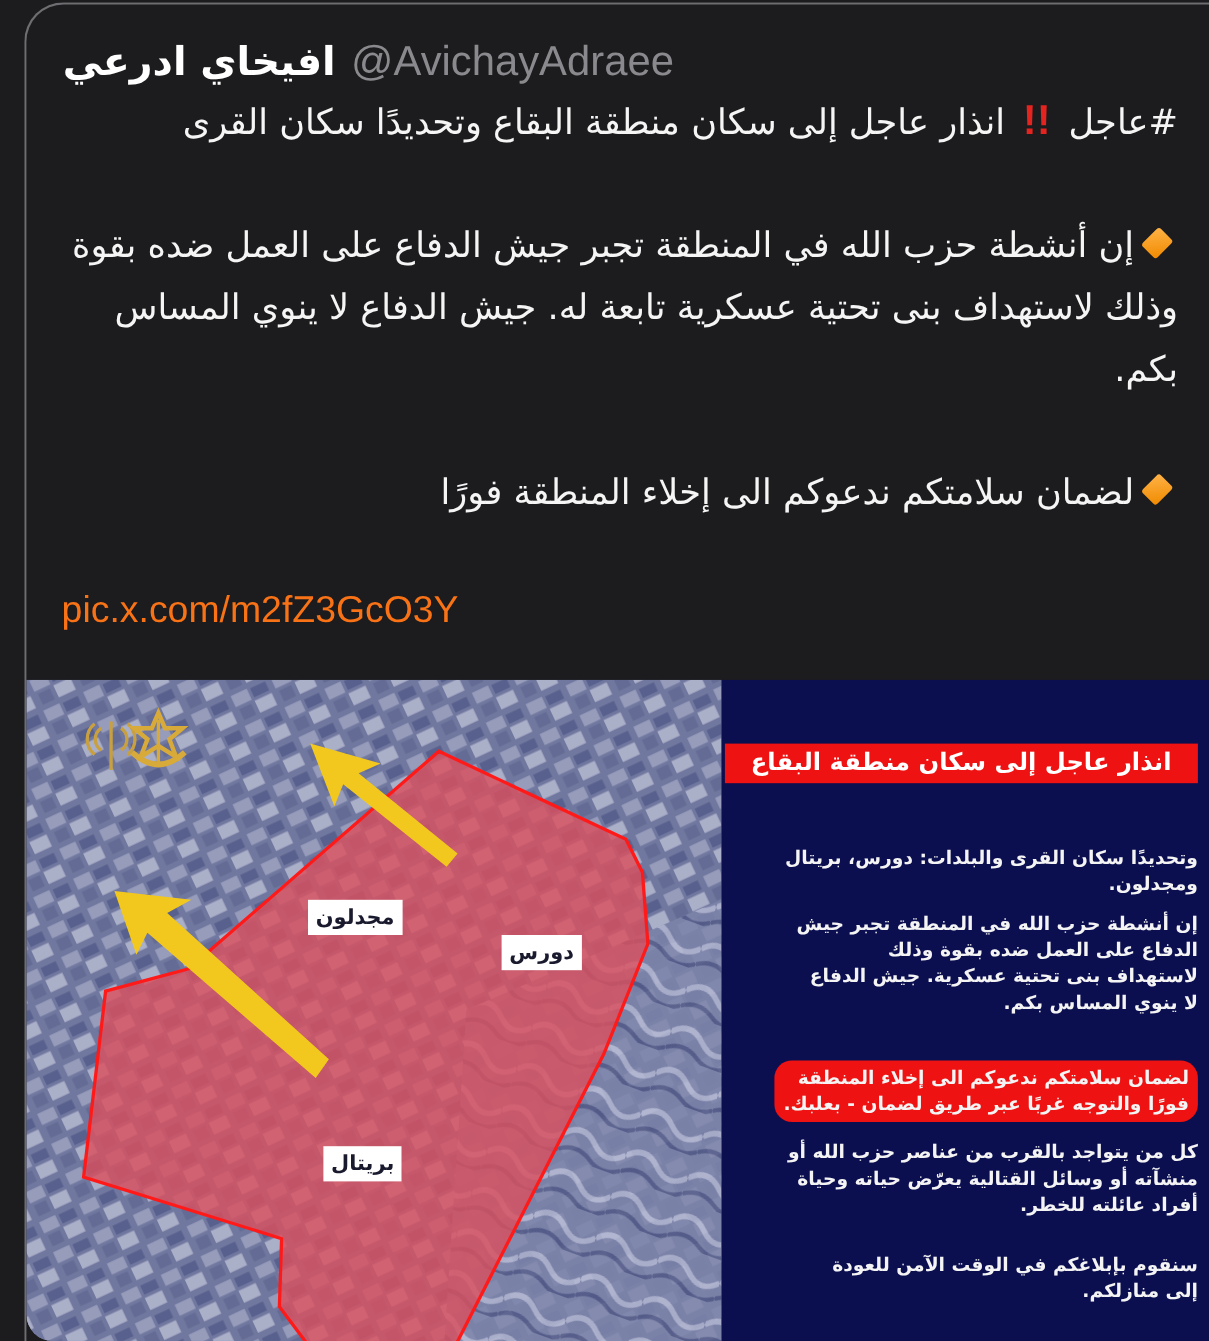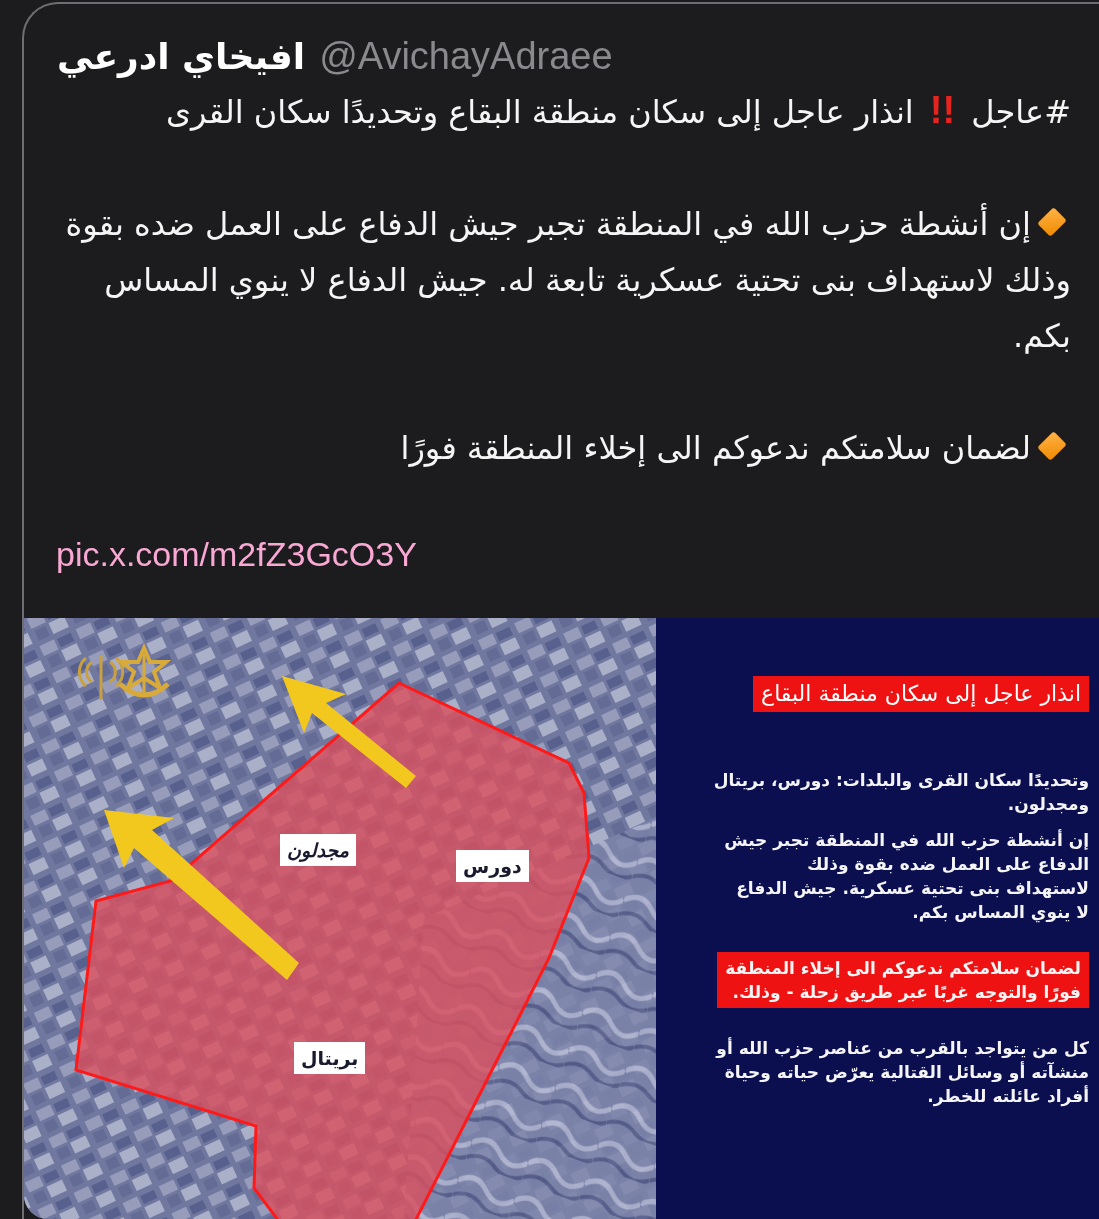--- a/index.html
+++ b/index.html
@@ -80,21 +80,21 @@
       vertical-align: middle;
       position: relative;
       top: -4px;
     }
     .link-line {
       position: absolute;
       left: 56px;
       top: 535px;
       font-family: "Liberation Sans", sans-serif;
       font-size: 34px;
-      color: #f9a8d4;
+      color: #f97316;
       direction: ltr;
     }
     .media {
       position: absolute;
       left: 24px;
       top: 618px;
       width: 1075px;
       height: 601px;
       overflow: hidden;
       border-bottom-left-radius: 24px;
@@ -118,24 +118,24 @@
       direction: rtl;
       font-family: "DejaVu Sans", sans-serif;
       color: #ffffff;
     }
     .info-title {
       position: absolute;
       right: 10px;
       top: 58px;
       background: #ee1212;
       color: #ffffff;
-      font-weight: normal;
+      font-weight: bold;
       font-size: 22px;
       line-height: 36px;
-      padding: 0 8px;
+      padding: 0 24px;
       white-space: nowrap;
     }
     .info-block {
       position: absolute;
       right: 10px;
       font-size: 17px;
       line-height: 24px;
       font-weight: bold;
       text-align: right;
       color: #f4f4f4;
@@ -222,45 +222,49 @@
         <path d="M40 10 A18 18 0 0 1 40 38"></path>
         <path d="M34 14 A12 12 0 0 1 34 34"></path>
         <line x1="25" y1="8" x2="25" y2="52"></line>
       </g>
       <g transform="translate(92,28)">
         <polygon points="28,2 34,16 50,16 38,26 44,42 28,32 12,42 18,26 6,16 22,16" fill="none" stroke="#d8aa3a" stroke-width="4"></polygon>
         <path d="M4 38 Q28 60 52 38" fill="none" stroke="#d8aa3a" stroke-width="5"></path>
         <line x1="28" y1="8" x2="28" y2="48" stroke="#d8aa3a" stroke-width="3"></line>
       </g>
     </svg>
-    <div class="map-label" style="left:256px; top:216px;font-style:italic;">مجدلون</div>
+    <div class="map-label" style="left:256px; top:200px;">مجدلون</div>
     <div class="map-label" style="left:432px; top:232px;text-align:right;">دورس</div>
     <div class="map-label" style="left:270px; top:424px;">بريتال</div>
   </div>
 
   <div class="info-panel">
     <div class="info-title">انذار عاجل إلى سكان منطقة البقاع</div>
 
     <div class="info-block" style="top:128px;margin-top:22px;">
       <div>وتحديدًا سكان القرى والبلدات: دورس، بريتال</div>
       <div>ومجدلون.</div>
     </div>
 
     <div class="info-block" style="top:210px;">
       <div>إن أنشطة حزب الله في المنطقة تجبر جيش</div>
       <div>الدفاع على العمل ضده بقوة وذلك</div>
       <div>لاستهداف  بنى تحتية عسكرية. جيش الدفاع</div>
       <div>لا ينوي المساس بكم.</div>
     </div>
 
-    <div class="info-block red" style="top:334px;">
+    <div class="info-block red" style="top:346px;border-radius:16px;">
       <div>لضمان سلامتكم ندعوكم الى إخلاء المنطقة</div>
-      <div>فورًا والتوجه غربًا عبر طريق زحلة - وذلك.</div>
+      <div>فورًا والتوجه غربًا عبر طريق لضمان - بعلبك.</div>
     </div>
 
     <div class="info-block" style="top:418px;">
       <div>كل من يتواجد بالقرب من عناصر حزب الله أو</div>
       <div>منشآته أو وسائل القتالية يعرّض حياته وحياة</div>
       <div>أفراد عائلته للخطر.</div>
     </div>
 
+    <div class="info-block" style="top:520px;">
+      <div>سنقوم بإبلاغكم في الوقت الآمن للعودة</div>
+      <div>إلى منازلكم.</div>
+    </div>
   </div>
 </div>
 
 </body></html>

